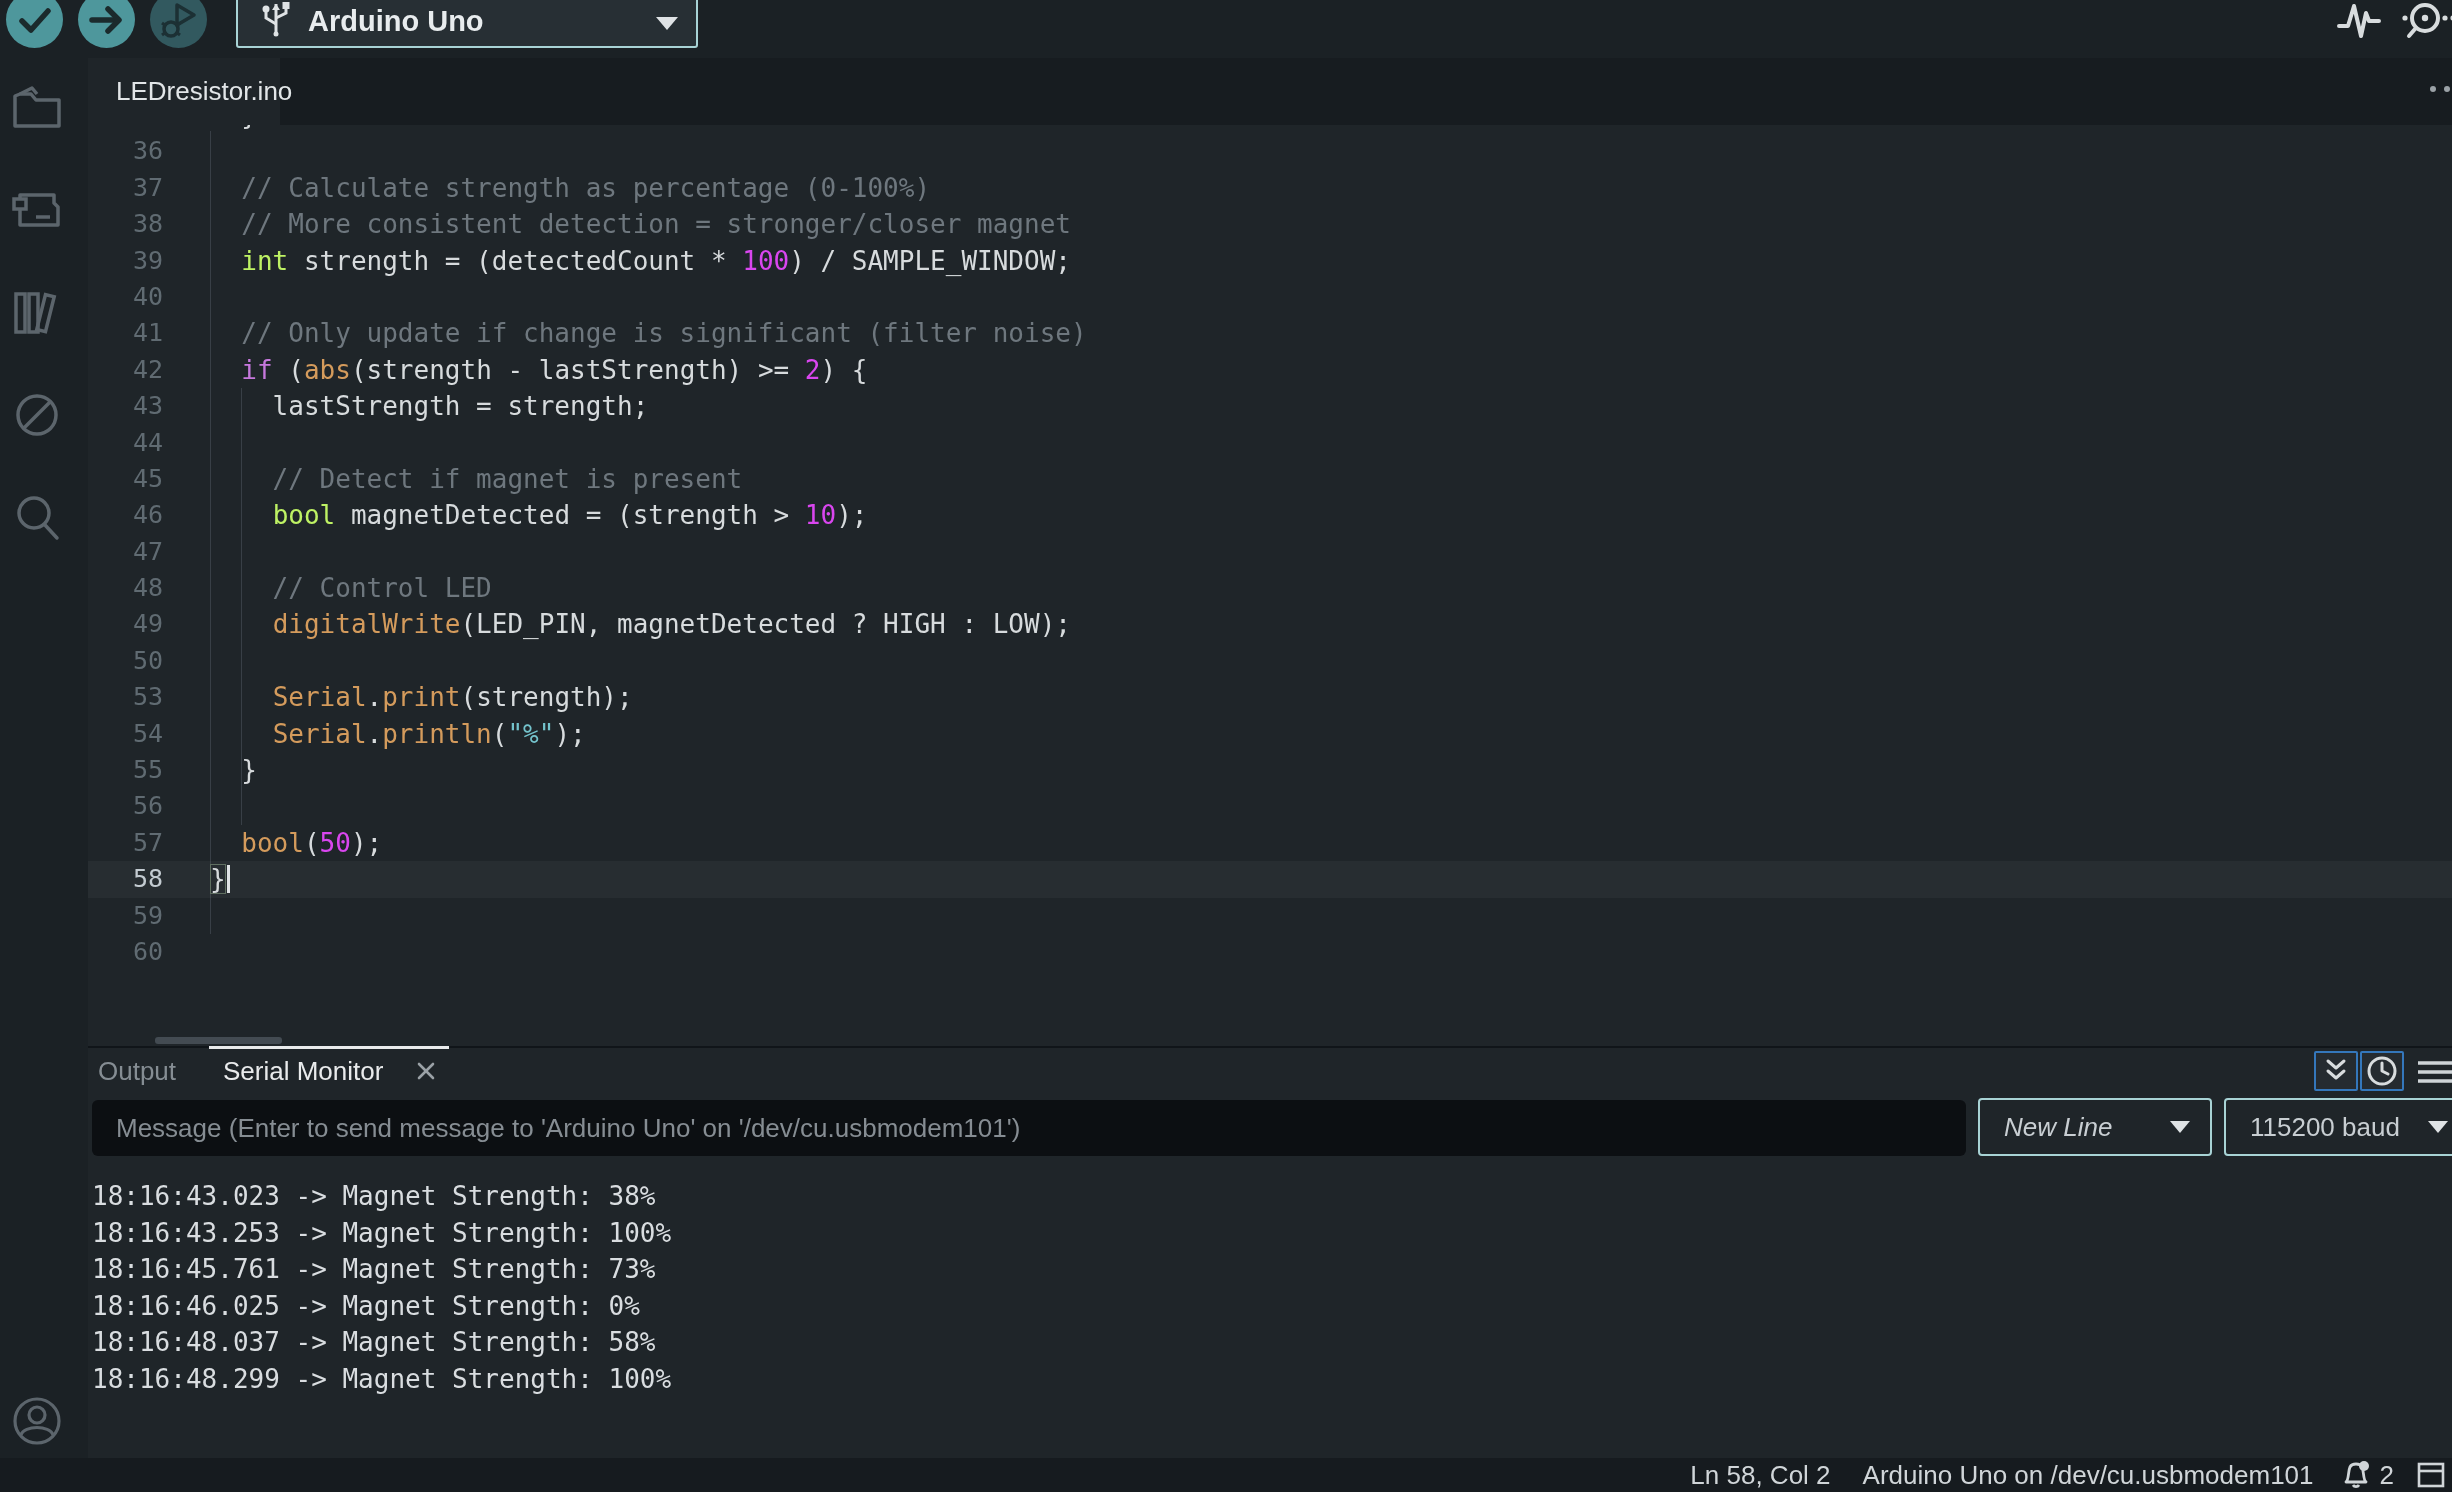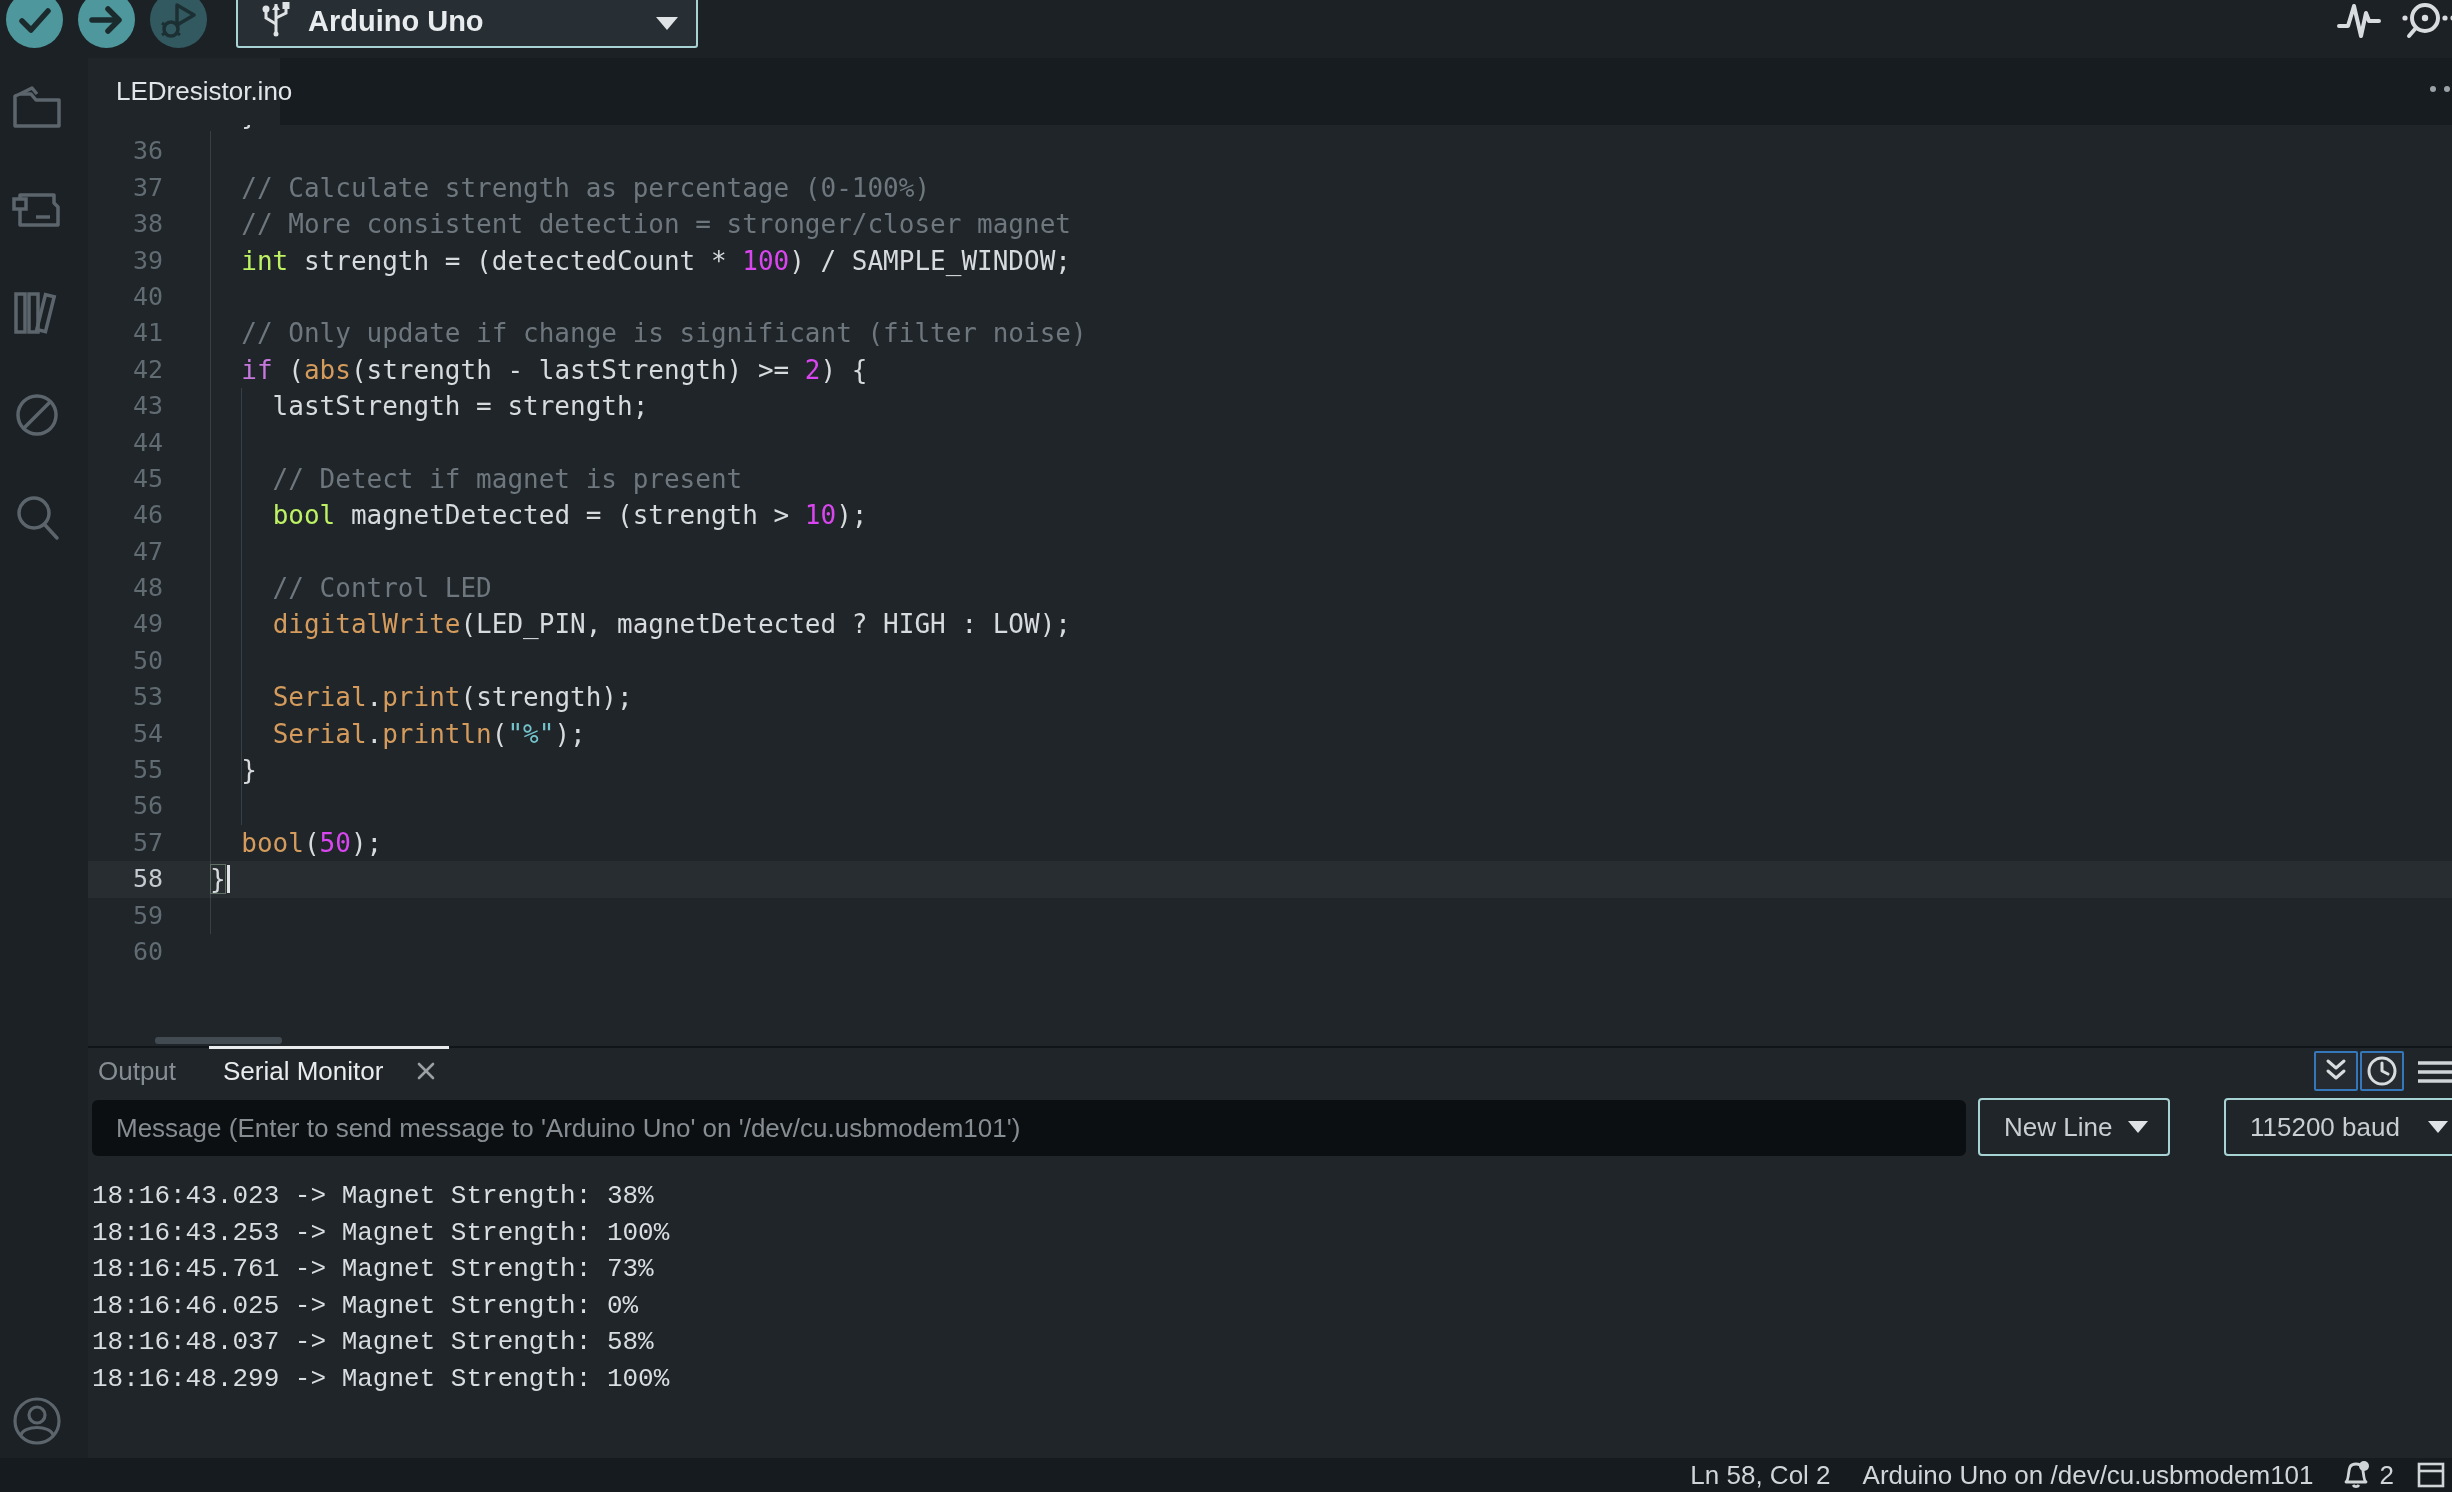--- a/index.html
+++ b/index.html
@@ -59,21 +59,21 @@
   .toggle-btn { position:absolute; top:5px; width:44px; height:40px; border:2px solid #3477bb; background:#252b30; border-radius:2px; cursor:pointer; }
   .cuticon { position:absolute; top:12px; cursor:pointer; }
   .msg-input { position:absolute; left:4px; top:54px; width:1874px; height:56px; background:#0c0f12; border:none; outline:none;
                border-radius:6px; padding:4px 24px; font-size:26px; color:#d7dbdd; font-family:"Liberation Sans", sans-serif; }
   .msg-input::placeholder { color:#868d93; }
   .dropdown { position:absolute; top:52px; height:58px; border:2px solid #a8d3d5; border-radius:4px; background:#1f2529;
               display:flex; align-items:center; padding-left:24px; cursor:pointer; }
   .dropdown span { font-size:26px; color:#c8ced2; }
   .dropdown .chev-down { position:absolute; right:20px; border-left-width:10px; border-right-width:10px; border-top-width:12px; }
   .serial-out { position:absolute; left:4px; top:132px; font-family:"DejaVu Sans Mono", monospace; font-size:26px; color:#d9dde0; }
-  .serial-out div { height:36.6px; line-height:36.6px; white-space:pre;font-family:Liberation Mono, monospace; }
+  .serial-out div { height:36.6px; line-height:36.6px; white-space:pre; }
 
   
   .statusbar { position:absolute; left:0; top:1458px; width:2452px; height:34px; background:#161b1f;
                display:flex; align-items:center; justify-content:flex-end; }
   .statusbar .sitem { font-size:26px; color:#d0d5d8; cursor:pointer; }
   .s-cursor { margin-right:32px; }
   .s-board { margin-right:24px; }
   .s-bell { display:flex; align-items:center; margin-right:22px; cursor:pointer; }
   .s-bell .count { font-size:26px; color:#d0d5d8; margin-left:6px; }
   .s-panelicon { margin-right:6px; cursor:pointer; }
@@ -247,21 +247,21 @@
     </div>
     <svg class="cuticon" style="left:2326px;" width="60" height="30" viewBox="0 0 60 30">
       <line x1="4" y1="5" x2="50" y2="5" stroke="#cfd4d7" stroke-width="3.5"></line>
       <line x1="4" y1="14" x2="50" y2="14" stroke="#cfd4d7" stroke-width="3.5"></line>
       <line x1="4" y1="23" x2="50" y2="23" stroke="#cfd4d7" stroke-width="3.5"></line>
       <circle cx="57" cy="14" r="2.5" fill="#cfd4d7"></circle>
     </svg>
 
     <input class="msg-input" type="text" placeholder="Message (Enter to send message to 'Arduino Uno' on '/dev/cu.usbmodem101')" style="">
 
-    <div class="dropdown" style="left:1890px; width:192px;">
+    <div class="dropdown" style="left:1890px; width:234px;font-style:italic;">
       <span>New Line</span>
       <div class="chev-down"></div>
     </div>
     <div class="dropdown" style="left:2136px; width:246px;">
       <span>115200 baud</span>
       <div class="chev-down"></div>
     </div>
 
     <div class="serial-out">
         <div>18:16:43.023 -&gt; Magnet Strength: 38%</div>

